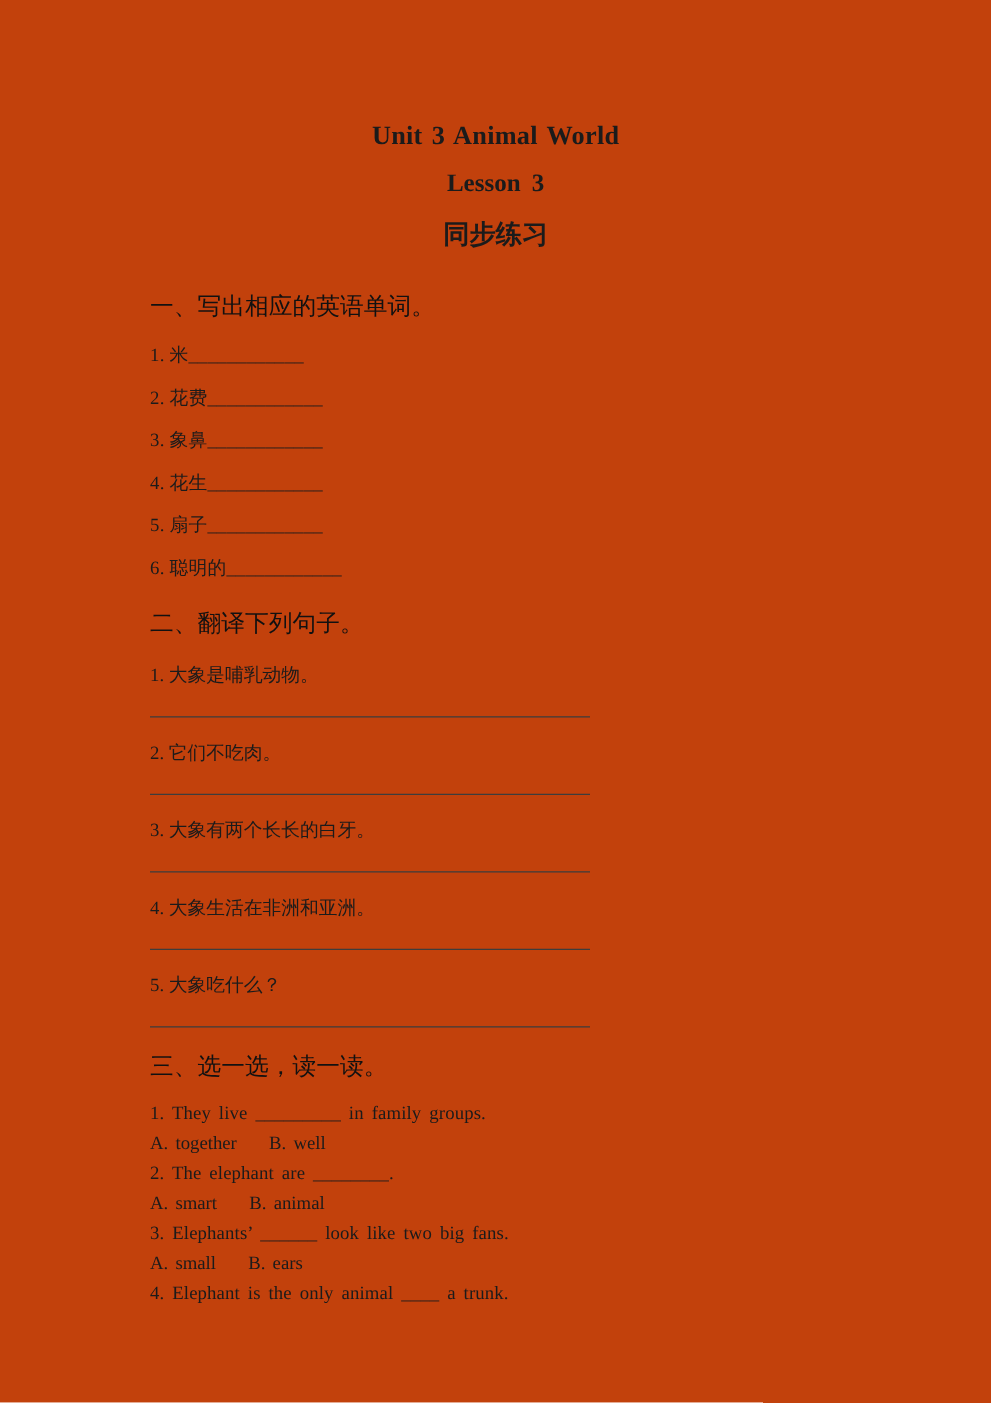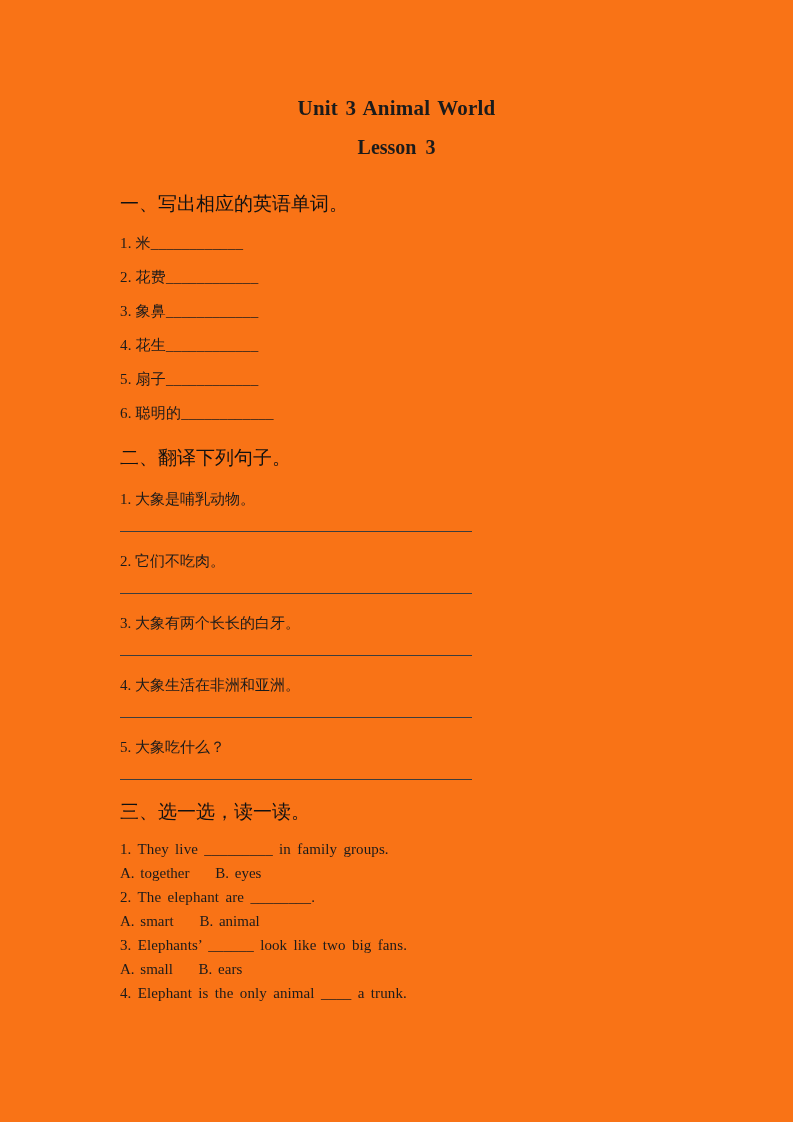--- a/index.html
+++ b/index.html
@@ -5,21 +5,21 @@
   html, body {
     margin: 0;
     padding: 0;
     background: #ffffff;
   }
   .page {
     position: relative;
     width: 793px;
     height: 1122px;
     margin: 0 auto;
-    background: #f97316;
+    background: #c2410c;
     color: #1b1b1b;
     font-family: "Liberation Serif", "DejaVu Serif", serif;
     overflow: hidden;
   }
   .titles {
     text-align: center;
   }
   .main-title {
     padding-top: 96px;
     font-size: 21px;
@@ -91,20 +91,21 @@
   .s3-option-b { display: inline-block; margin-left: 20px; }
 </style>
 </head>
 <body>
 
 <div class="page">
 
   <div class="titles">
     <div class="main-title">Unit 3 Animal World</div>
     <div class="lesson-title">Lesson 3</div>
+    <div class="practice-title">同步练习</div>
   </div>
 
   <div class="content">
 
     <div class="section-heading sec1-heading">一、写出相应的英语单词。</div>
     <div class="s1-list">
       <div class="s1-item">1. 米____________</div>
       <div class="s1-item">2. 花费____________</div>
       <div class="s1-item">3. 象鼻____________</div>
       <div class="s1-item">4. 花生____________</div>
@@ -135,21 +136,21 @@
         <div class="answer-line"></div>
       </div>
     </div>
 
     <div class="section-heading sec3-heading">三、选一选，读一读。</div>
     <div class="s3-list">
       <div class="s3-question">
         <div class="s3-stem">1. They live _________ in family groups.</div>
         <div class="s3-options">
           <span class="s3-option-a">A. together</span>
-          <span class="s3-option-b">B. eyes</span>
+          <span class="s3-option-b">B. well</span>
         </div>
       </div>
       <div class="s3-question">
         <div class="s3-stem">2. The elephant are ________.</div>
         <div class="s3-options">
           <span class="s3-option-a">A. smart</span>
           <span class="s3-option-b">B. animal</span>
         </div>
       </div>
       <div class="s3-question">

